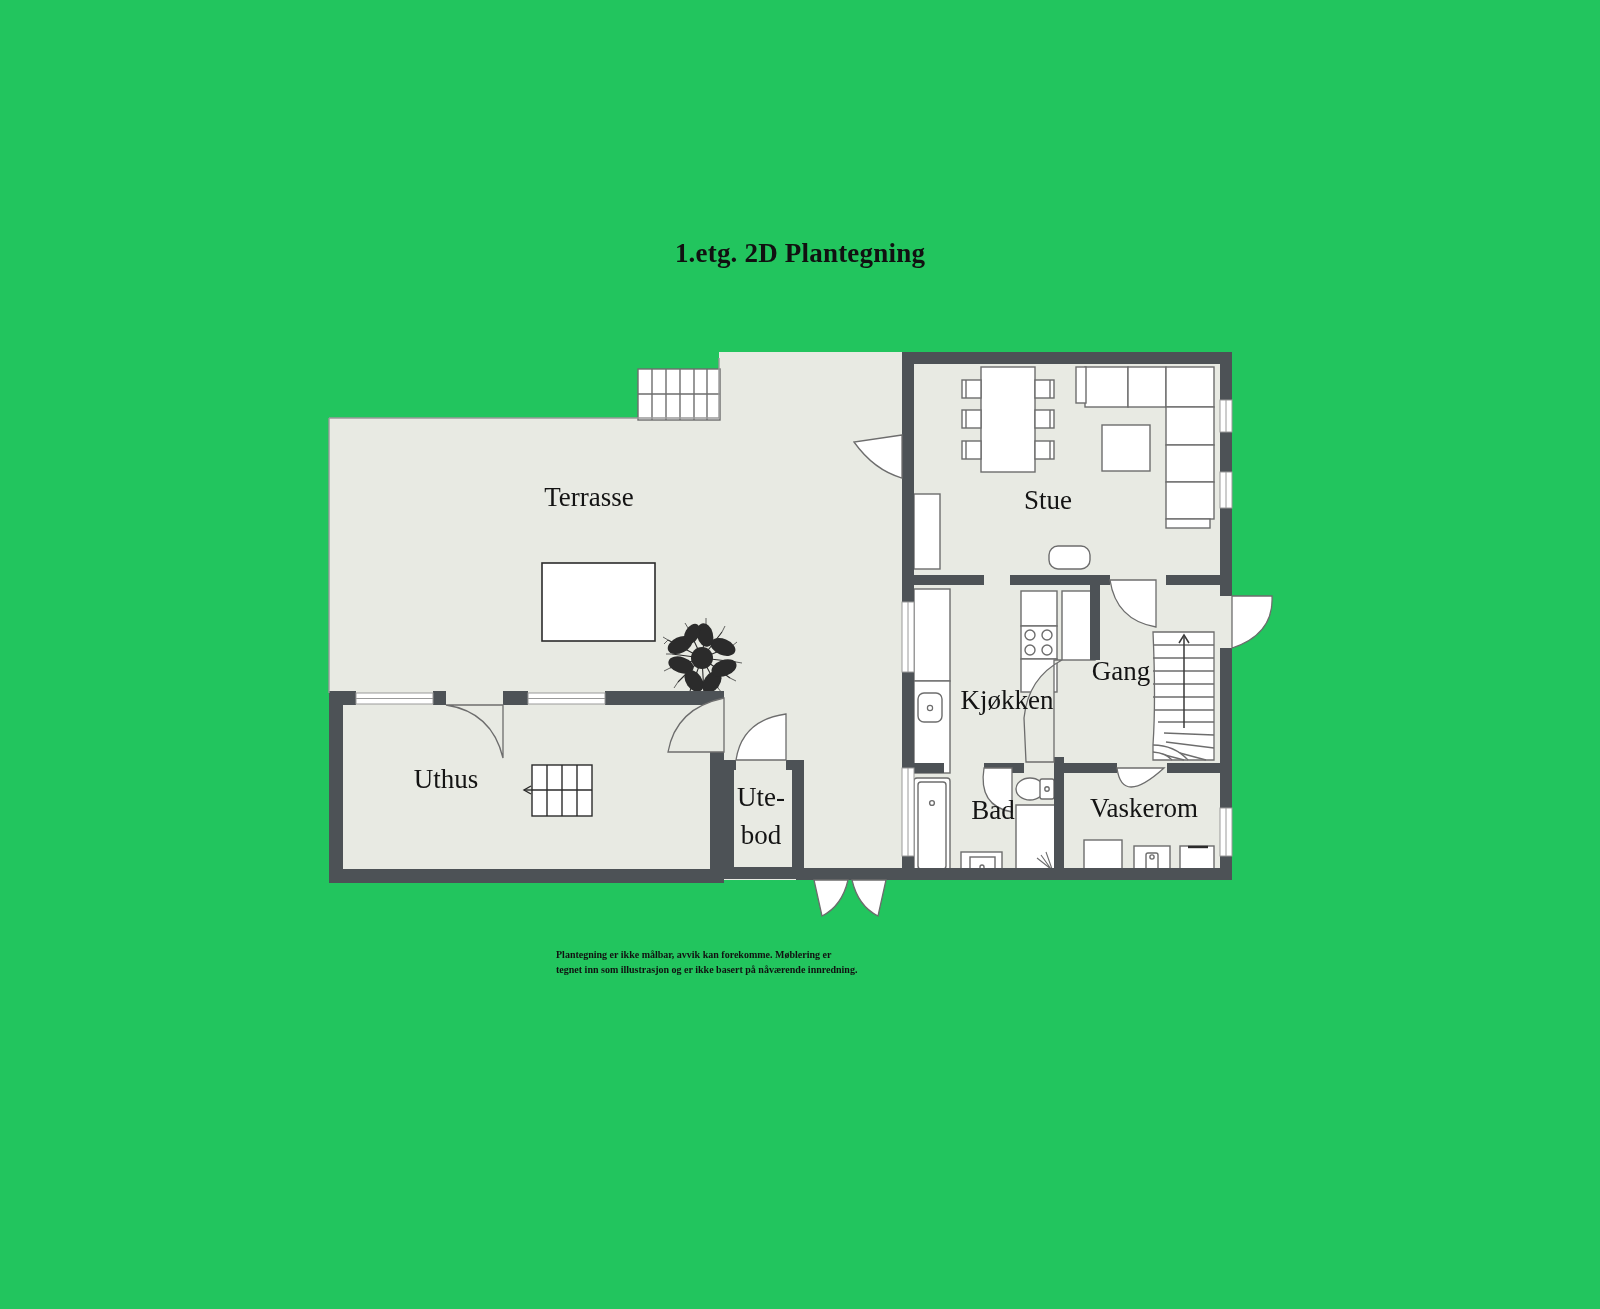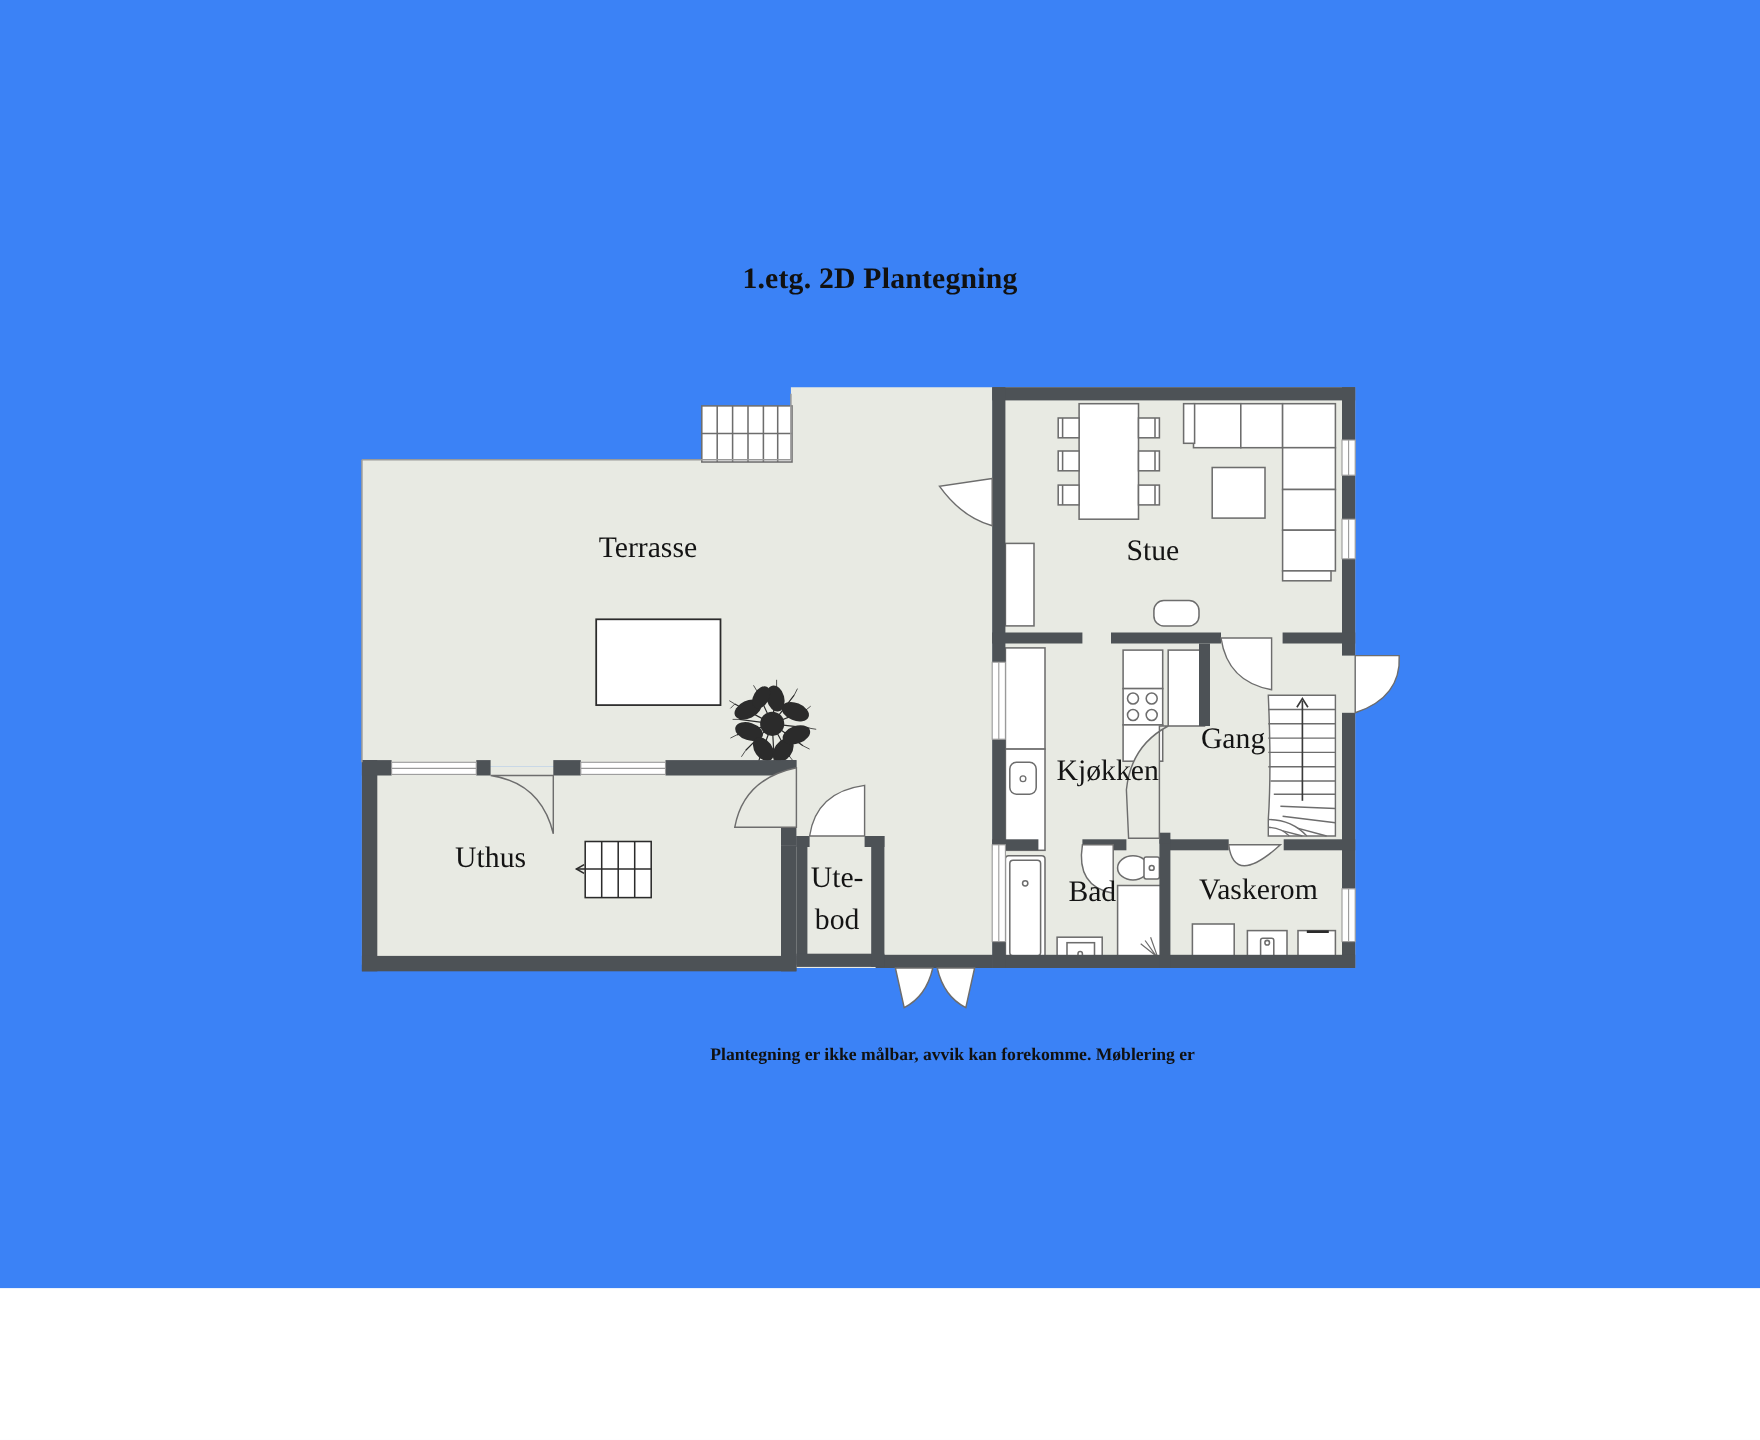--- a/index.html
+++ b/index.html
@@ -11,44 +11,44 @@
   body {
     width: 1600px;
     height: 1309px;
     font-family: "Liberation Serif", "DejaVu Serif", serif;
     position: relative;
     overflow: hidden;
   }
   #page {
     position: relative;
     width: 1600px;
-    height: 1171px;
-    background: #3b82f6;
+    height: 1309px;
+    background: #22c55e;
   }
   .title {
     position: absolute;
     left: 0;
     top: 238px;
     width: 1600px;
     text-align: center;
     font-size: 27px;
     font-weight: bold;
     color: #111111;
     letter-spacing: 0.2px;
   }
   .footer {
     position: absolute;
     left: 556px;
     top: 948px;
     width: 620px;
-    font-size: 16px;
+    font-size: 10px;
     font-weight: bold;
     color: #111111;
     line-height: 1.45;
-    text-align: center;
+    text-align: left;
   }
   .footer .ln { display: block; }
   #planwrap {
     position: absolute;
     left: 16px;
     top: 0;
     width: 1600px;
     height: 1309px;
   }
   svg.plan {
@@ -410,15 +410,16 @@
         <text class="roomlabel" x="1105" y="674">Gang</text>
         <text class="roomlabel" x="977" y="813">Bad</text>
         <text class="roomlabel" x="1128" y="811">Vaskerom</text>
       </g>
 
     </svg>
   </div>
 
   <div class="footer">
     <span class="ln">Plantegning er ikke målbar, avvik kan forekomme. Møblering er</span>
+    <span class="ln">tegnet inn som illustrasjon og er ikke basert på nåværende innredning.</span>
   </div>
 
 </div>
 
 </body></html>

